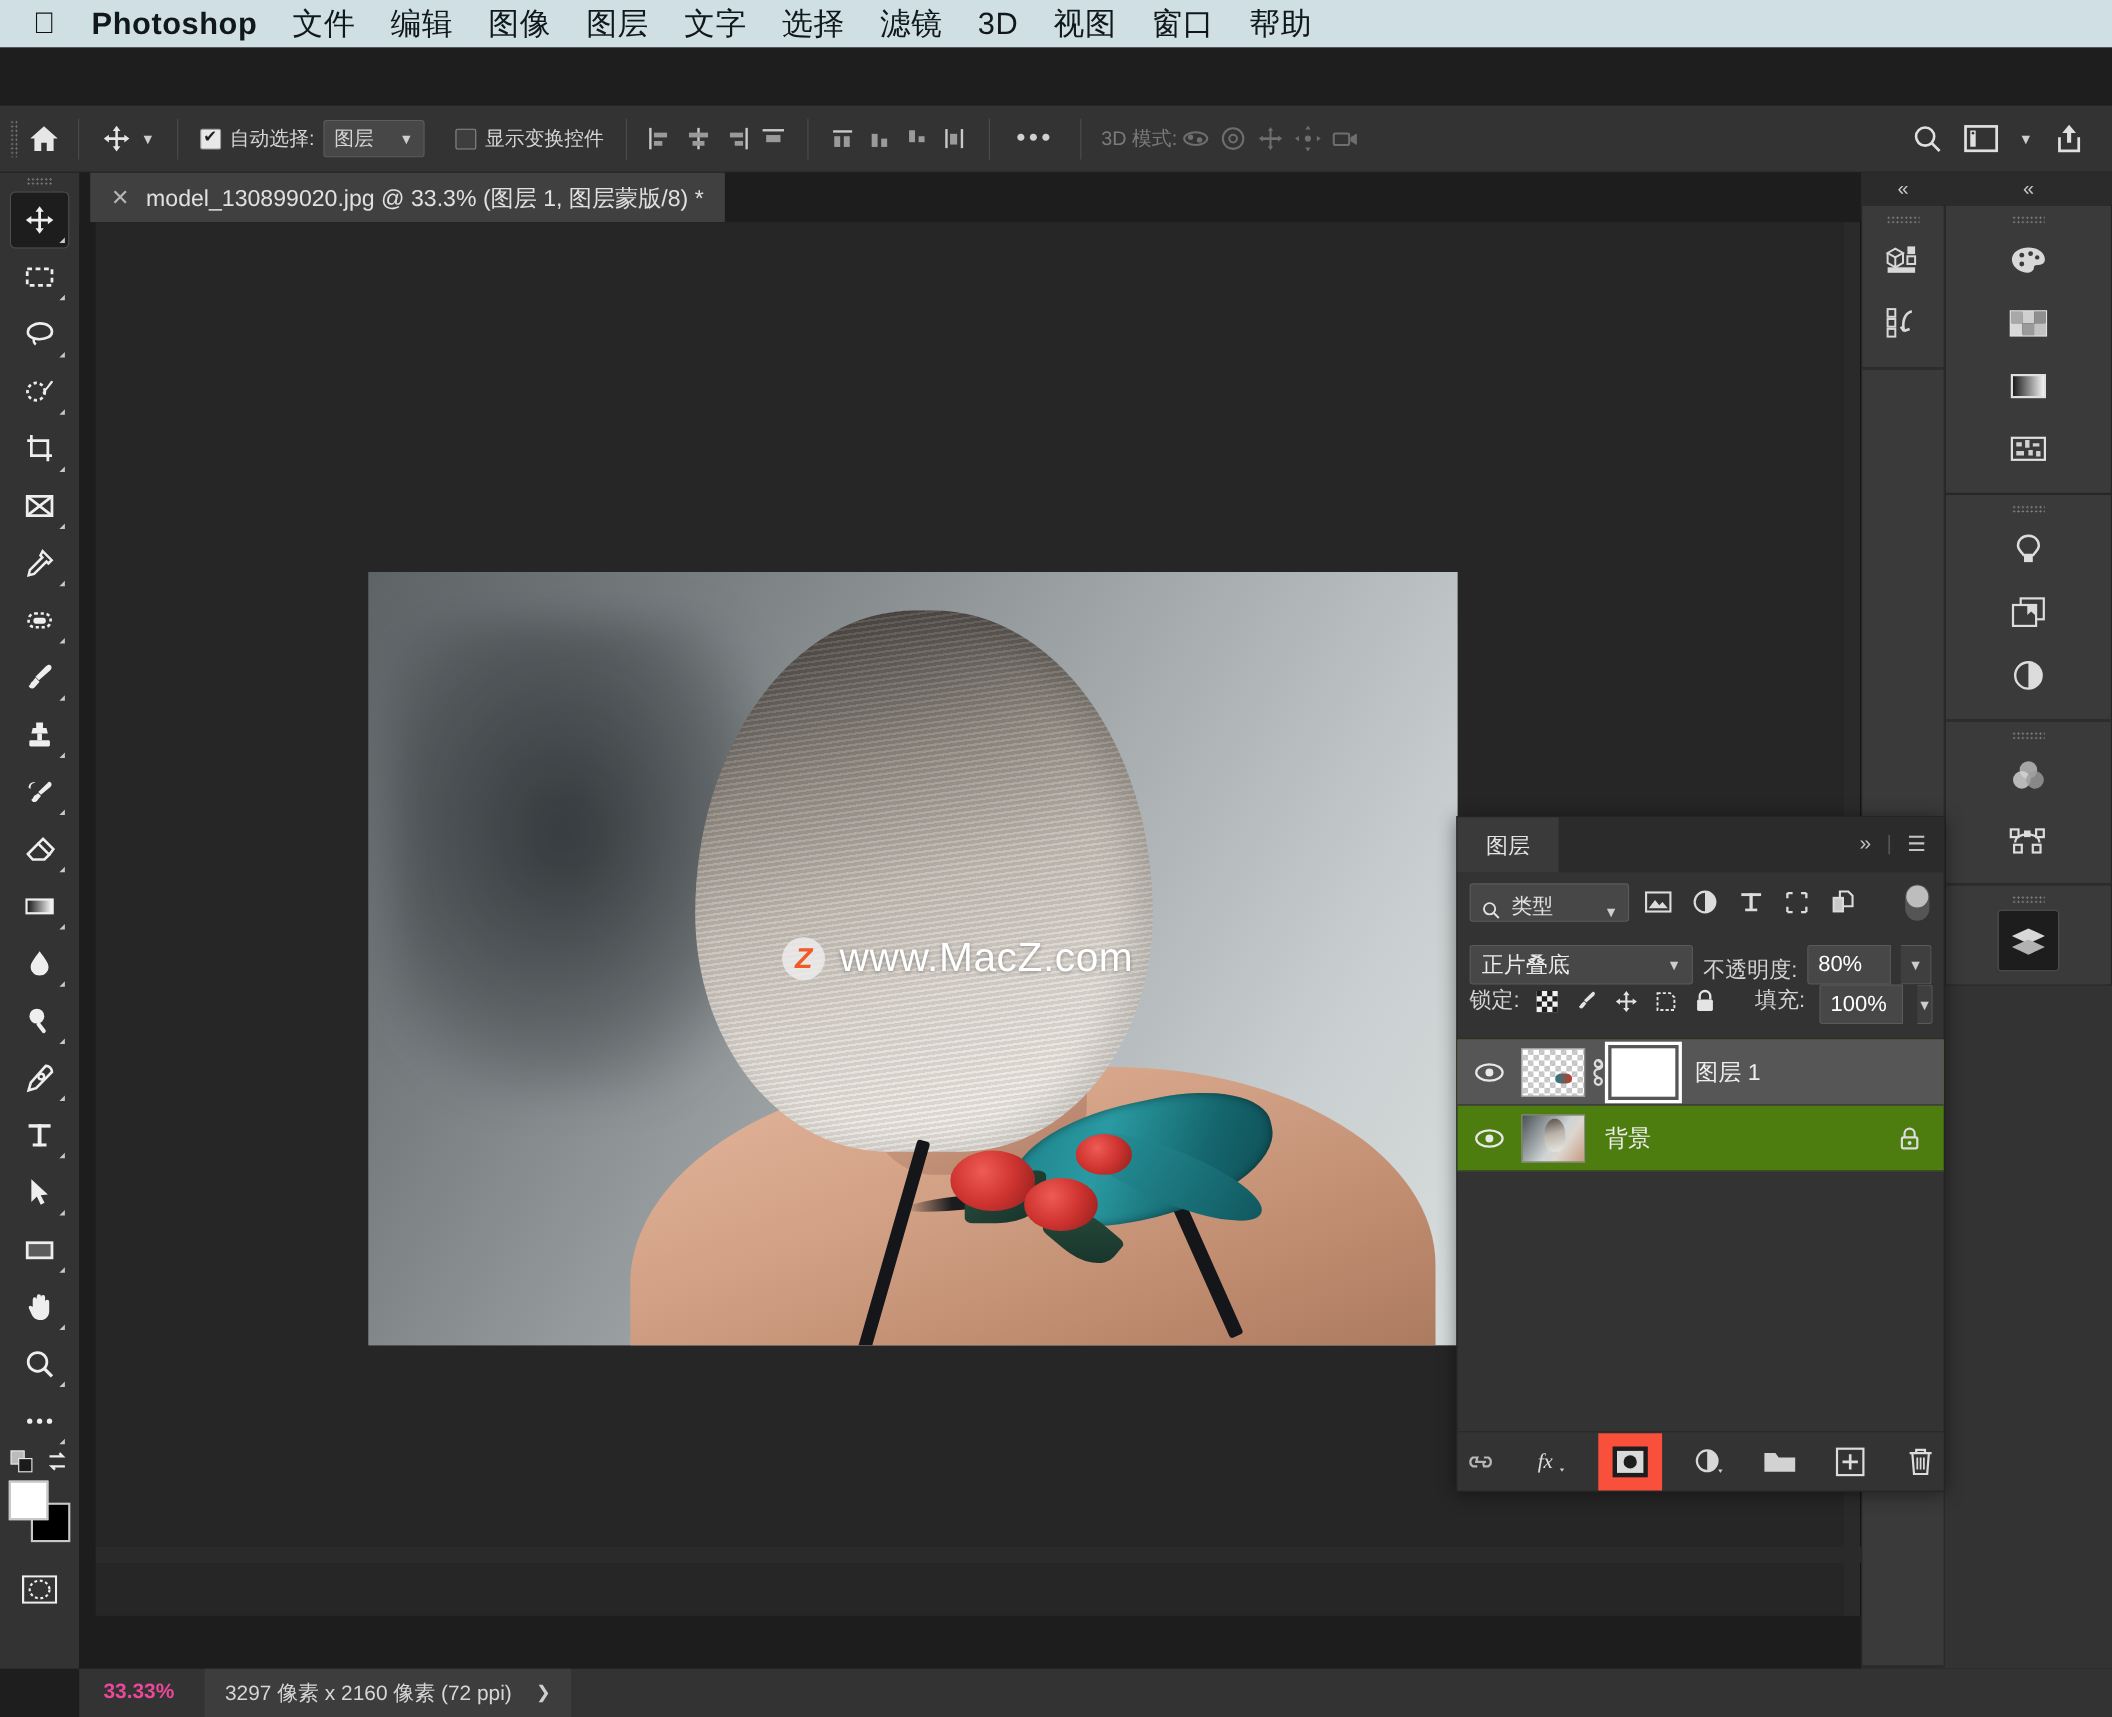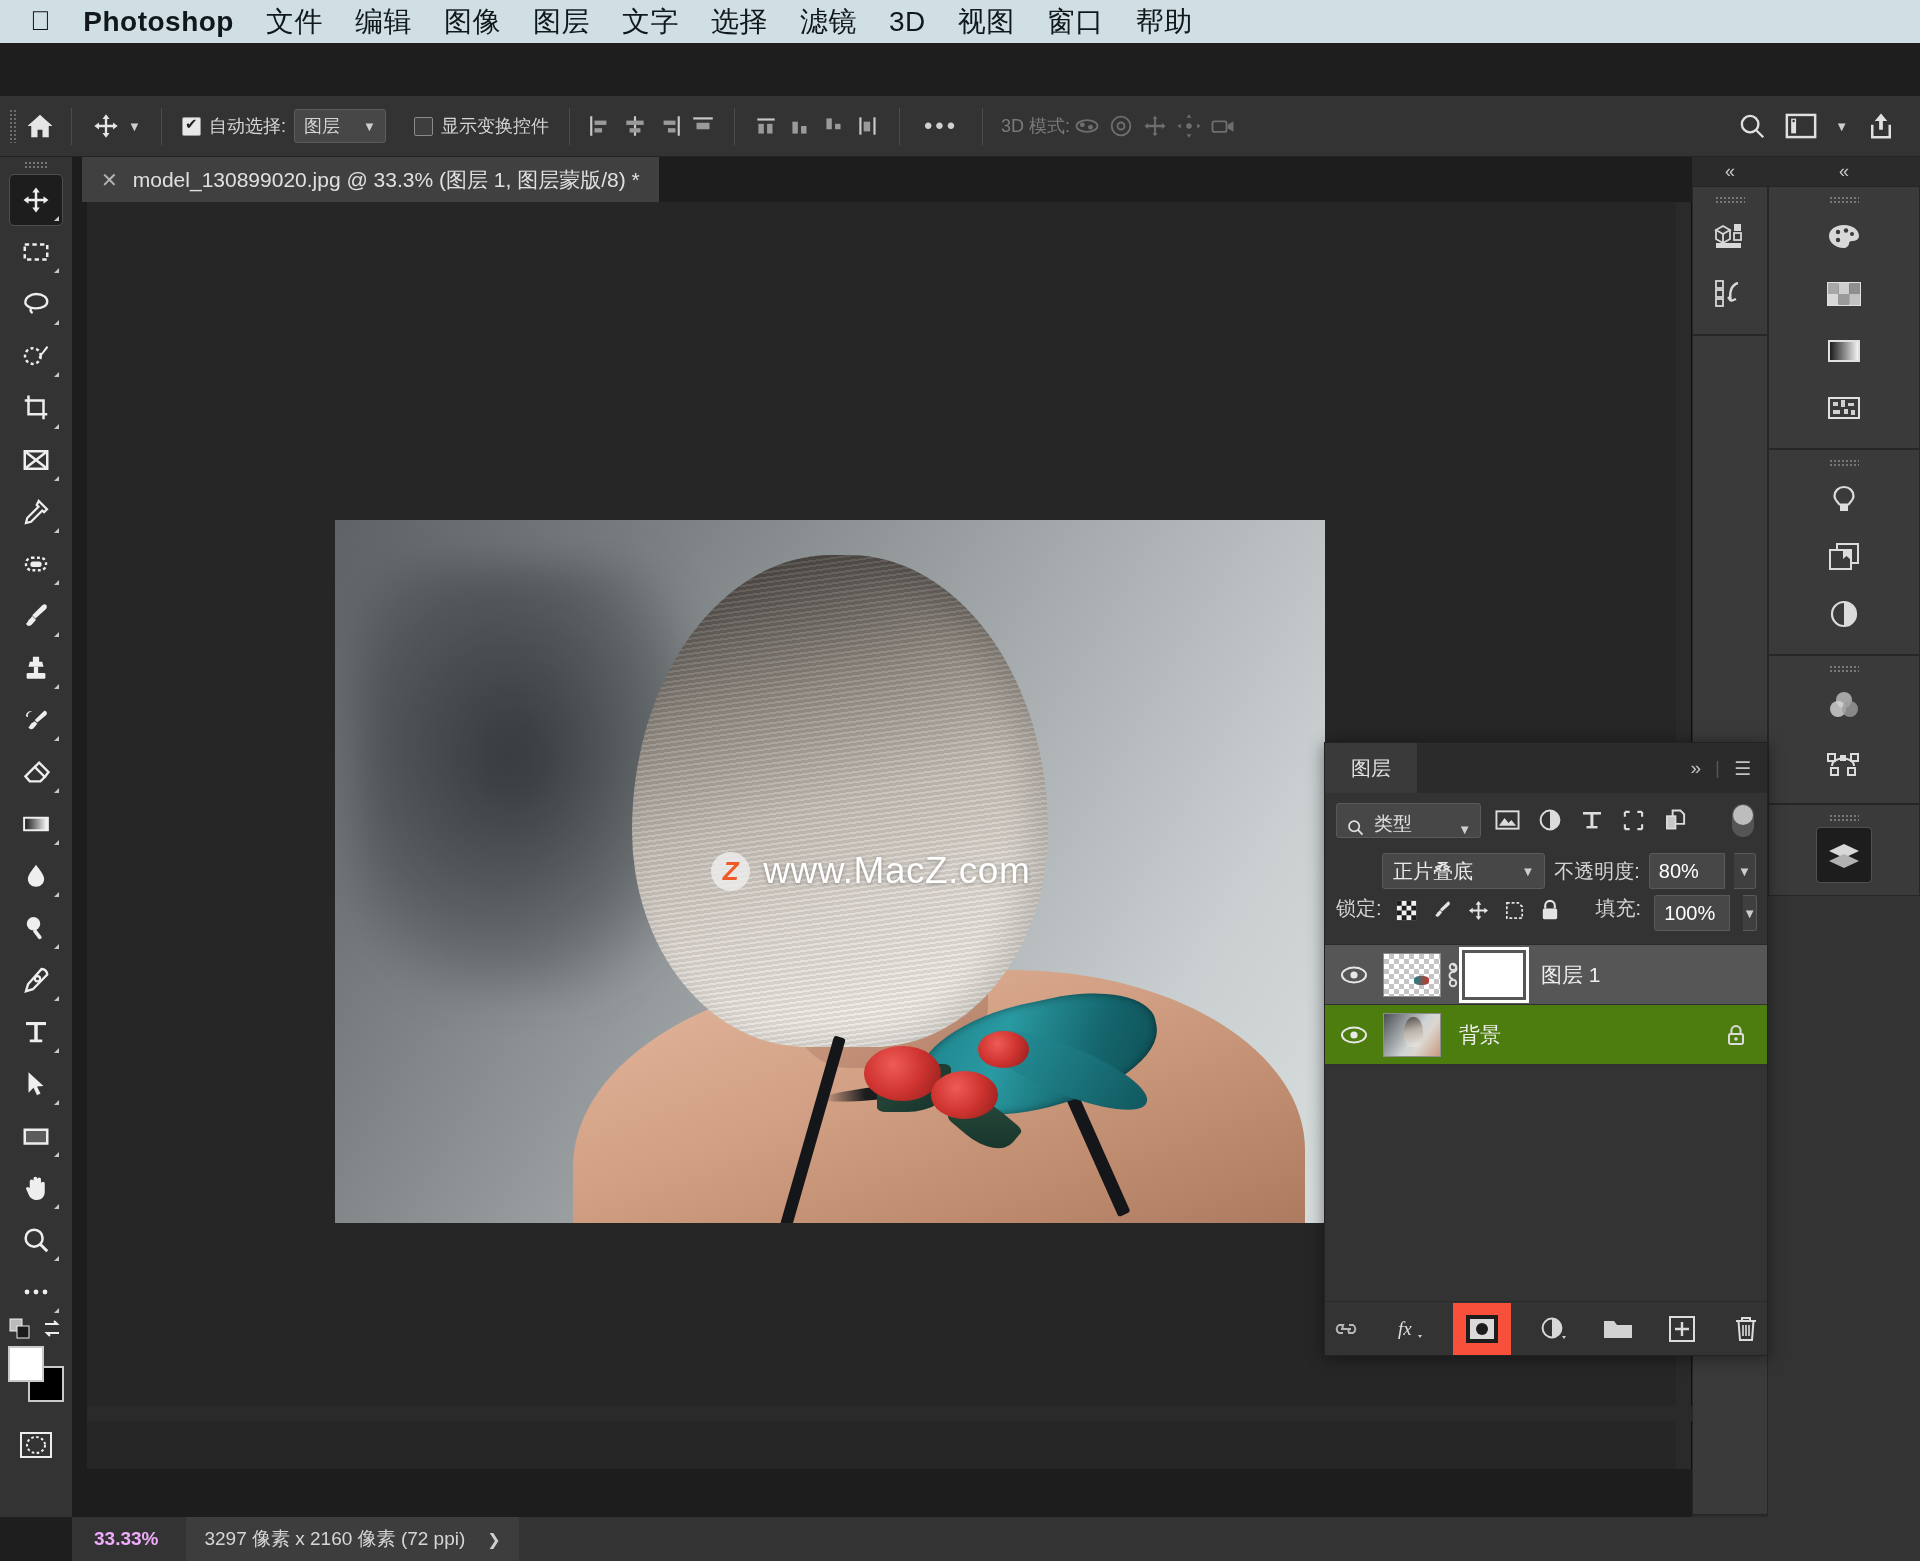--- a/index.html
+++ b/index.html
@@ -174,21 +174,21 @@
     color: #c3c3c3; font-size: 19px; }
   .lp-filter { height: 54px; display: flex; align-items: center; gap: 11px; padding: 0 11px; }
   .filter-sel { background: #474747; border: 1px solid #5a5a5a; border-radius: 3px;
     height: 35px; width: 145px; display: flex; align-items: flex-end; gap: 9px;
     padding: 0 9px; color: #e0e0e0; font-size: 19px; }
   .fi { width: 31px; height: 31px; display: flex; align-items: center; justify-content: center; }
   .toggle-knob { width: 22px; height: 33px; border-radius: 11px; background: #555;
     position: relative; margin-left: auto; margin-right: 2px; }
   .toggle-knob::after { content:""; position:absolute; top: 1px; left: 1px; width: 20px; height: 20px;
     border-radius: 50%; background: #bdbdbd; }
-  .lp-blend { height: 48px; display: flex; align-items: center; gap: 9px; padding: 0 11px; margin-left: 46px; }
+  .lp-blend { height: 48px; display: flex; align-items: flex-end; gap: 9px; padding: 0 11px; }
   .blend-sel { background: #474747; border: 1px solid #5a5a5a; border-radius: 3px;
     height: 36px; width: 209px; display: flex; align-items: center; justify-content: space-between;
     padding: 0 10px; color: #eaeaea; font-size: 20px; }
   .lp-lab { color: #d3d3d3; font-size: 20px; white-space: nowrap; }
   .num-box { background: #474747; border: 1px solid #5a5a5a; border-radius: 3px 0 0 3px;
     height: 36px; min-width: 76px; display: flex; align-items: center; padding: 0 9px;
     color: #ffffff; font-size: 20px; }
   .num-step { background: #3f3f3f; border: 1px solid #5a5a5a; border-left: none; border-radius: 0 3px 3px 0;
     height: 36px; width: 29px; display: flex; align-items: center; justify-content: center;
     color: #ccc; font-size: 13px; }
@@ -225,21 +225,21 @@
   .llock { margin-left: auto; padding-right: 20px; }
   .lp-foot { position: absolute; bottom: 0; left: 0; right: 0; height: 54px; background: #333333;
     display: flex; align-items: center; justify-content: center; gap: 30px;
     border-top: 1px solid #2a2a2a; }
   .foot-btn { width: 34px; height: 34px; display: flex; align-items: center; justify-content: center; position: relative; }
   .redbox { background: #f9503c; padding: 9px 12px; margin: 0 -4px; }
 
   
   .statusbar { position: absolute; left: 72px; bottom: 0; width: 1848px; height: 44px;
     background: #333333; display: flex; align-items: center; color: #d6d6d6; font-size: 19px; }
-  .sb-zoom { padding: 0 28px 0 22px; font-weight: bold; color: #f0abfc; }
+  .sb-zoom { padding: 0 28px 0 22px; font-weight: bold; color: #ec4899; }
   .sb-info { background: #3d3d3d; height: 44px; display: flex; align-items: center;
     gap: 22px; padding: 0 18px; }
   .sb-arrow { color: #cfcfcf; font-size: 16px; }
   .scrollv { position: absolute; right: 0; top: 0; width: 15px; height: 1267px; background: #2a2a2a; }
   .scrollh { position: absolute; left: 0; bottom: 48px; height: 15px; width: 1605px; background: #2a2a2a; }
 
   svg { display: block; }
 </style>
 </head>
 <body>

